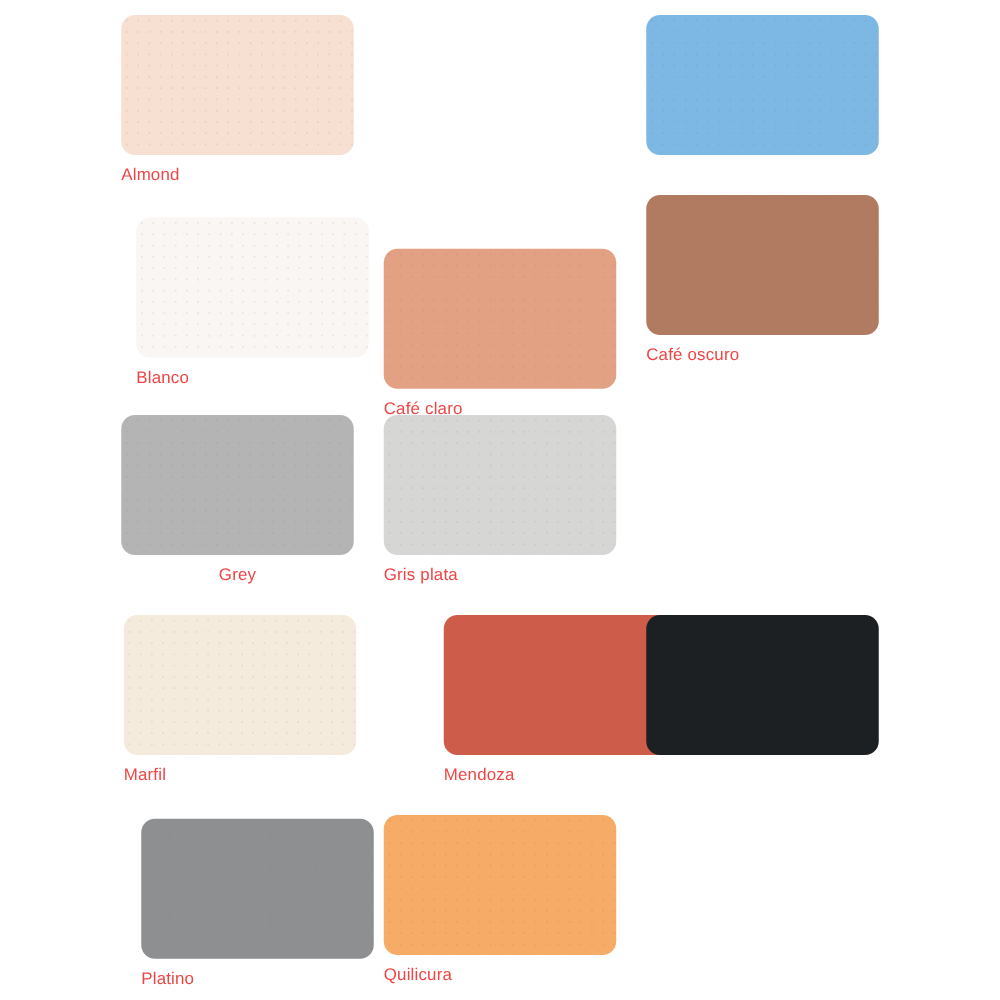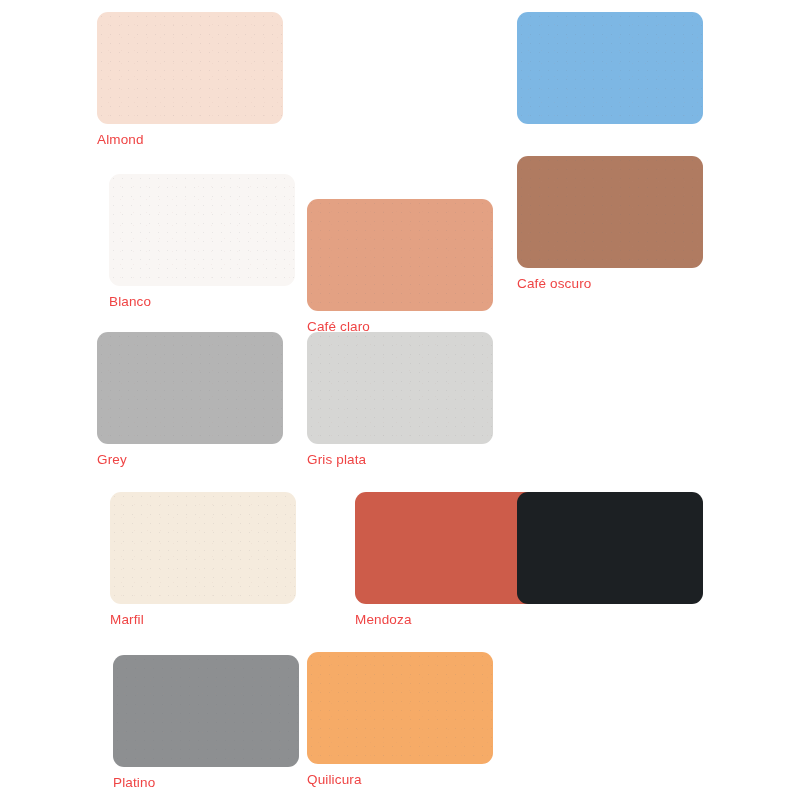--- a/index.html
+++ b/index.html
@@ -79,29 +79,29 @@
       <div class="swatch-label">Blanco</div>
     </div>
     <div class="swatch-cell" style="left: 307px; top: 172px; margin-top: 27px;">
       <div class="swatch-chip" style="background-color: rgb(227, 161, 131);"></div>
       <div class="swatch-label">Café claro</div>
     </div>
     <div class="swatch-cell" style="left: 517px; top: 156px;">
       <div class="swatch-chip" style="background-color: rgb(176, 123, 97);"></div>
       <div class="swatch-label">Café oscuro</div>
     </div>
-    <div class="swatch-cell" style="left: 97px; top: 332px;">
+    <div class="swatch-cell" style="left: 97px; top: 332px; text-align: center;">
       <div class="swatch-chip" style="background-color: rgb(180, 180, 180);"></div>
       <div class="swatch-label">Grey</div>
     </div>
     <div class="swatch-cell" style="left: 307px; top: 332px;">
       <div class="swatch-chip" style="background-color: rgb(214, 214, 212);"></div>
       <div class="swatch-label">Gris plata</div>
     </div>
-    <div class="swatch-cell" style="left: 110px; top: 492px;">
+    <div class="swatch-cell" style="left: 99px; top: 492px;">
       <div class="swatch-chip" style="background-color: rgb(245, 235, 221);"></div>
       <div class="swatch-label">Marfil</div>
     </div>
     <div class="swatch-cell" style="left: 307px; top: 492px; padding-left: 48px;">
       <div class="swatch-chip no-texture" style="background-color: rgb(205, 92, 74);"></div>
       <div class="swatch-label">Mendoza</div>
     </div>
     <div class="swatch-cell" style="left: 517px; top: 492px;">
       <div class="swatch-chip no-texture" style="background-color: rgb(28, 32, 35);"></div>
     </div>

